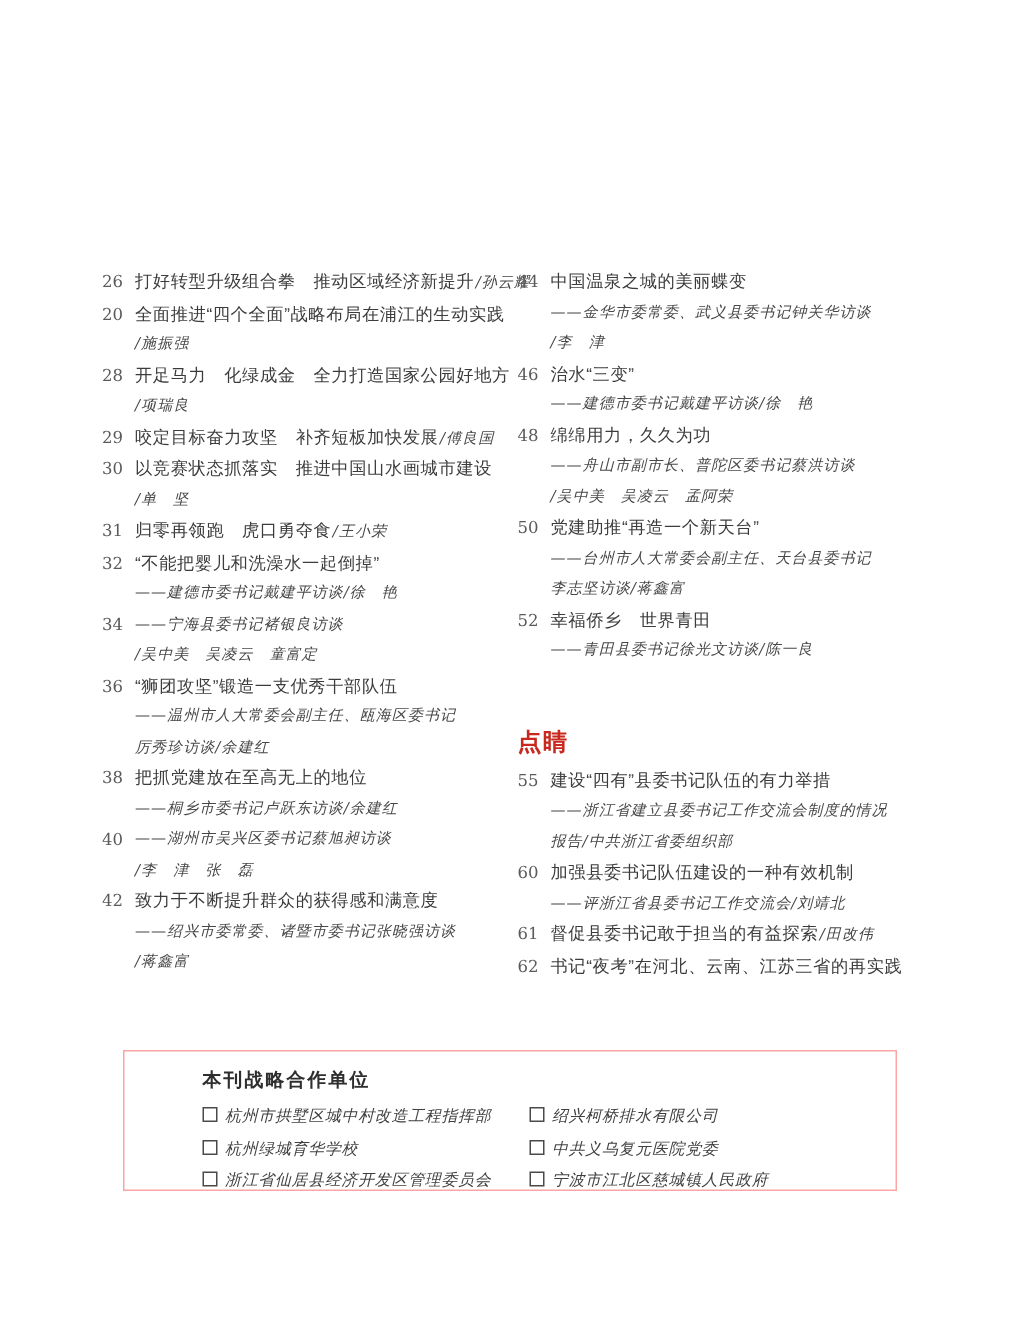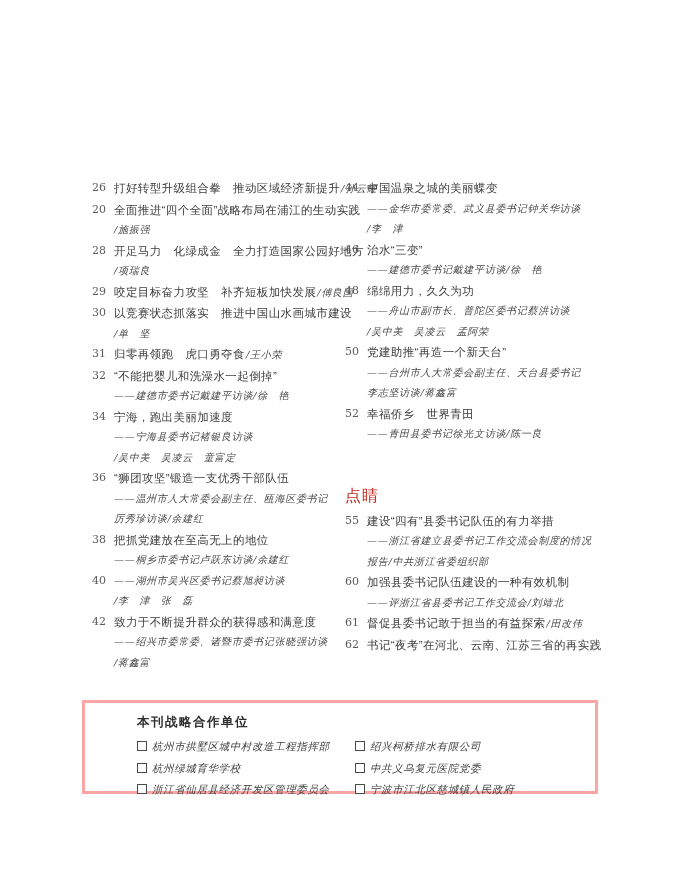--- a/index.html
+++ b/index.html
@@ -2,48 +2,48 @@
 <html><head>
 <meta charset="utf-8">
 <style>
   html,body { margin:0; padding:0; background:#e8e8e8; }
   #page {
     position:relative; width:683px; height:878px; margin:0 auto;
     background:#ffffff; overflow:hidden;
     font-family:"Liberation Sans", sans-serif; color:#3d3d3d;
   }
   .toc-col { position:absolute; top:178px; }
-  .col-left  { left:92px;  width:290px; }
+  .col-left  { left:68px;  width:290px; }
   .col-right { left:345px; width:305px; }
 
   .entry { display:flex; align-items:flex-start; }
   .entry .num {
     flex:none; width:22px; font-family:"DejaVu Serif", serif;
     font-size:11px; color:#5a5a5a; line-height:20.5px;
   }
   .entry .body { flex:1; min-width:0; }
   .line {
     line-height:20.5px; white-space:nowrap; font-size:11.5px;
     color:#3c3c3c; letter-spacing:0.4px;
   }
   .kai {
     font-family:"DejaVu Serif", serif; font-style:italic;
     font-size:10px; color:#474747; letter-spacing:0.7px;
   }
   .line .suffix { margin-left:1px; }
 
   .dj-header {
     margin-top:41px; margin-bottom:5px;
-    font-size:16px; font-weight:normal; line-height:20px;
+    font-size:16px; font-weight:bold; line-height:20px;
     letter-spacing:1px;
   }
 
   .partner-box {
     position:absolute; left:82px; top:700px; width:516px; height:94px;
-    box-sizing:border-box; border:3px solid #fca5a5;
+    box-sizing:border-box; border:1px solid #fca5a5;
     padding:11px 0 0 52px; background:#ffffff;
   }
   .partner-title {
     font-size:12.5px; font-weight:bold; color:#2e2e2e;
     letter-spacing:1.5px; line-height:16px;
   }
   .partner-cols { display:flex; margin-top:6px; }
   .partner-col-left  { width:218px; }
   .partner-col-right { flex:1; }
   .partner-item {
@@ -113,21 +113,20 @@
       <span class="num">32</span>
       <div class="body">
         <div class="line"><span>“不能把婴儿和洗澡水一起倒掉”</span></div>
         <div class="line kai">——建德市委书记戴建平访谈/徐　艳</div>
       </div>
     </div>
 
     <div class="entry">
       <span class="num">34</span>
       <div class="body">
-        <div class="line"><span>宁海，跑出美丽加速度</span></div>
         <div class="line kai">——宁海县委书记褚银良访谈</div>
         <div class="line kai">/吴中美　吴凌云　童富定</div>
       </div>
     </div>
 
     <div class="entry">
       <span class="num">36</span>
       <div class="body">
         <div class="line"><span>“狮团攻坚”锻造一支优秀干部队伍</span></div>
         <div class="line kai">——温州市人大常委会副主任、瓯海区委书记</div>

